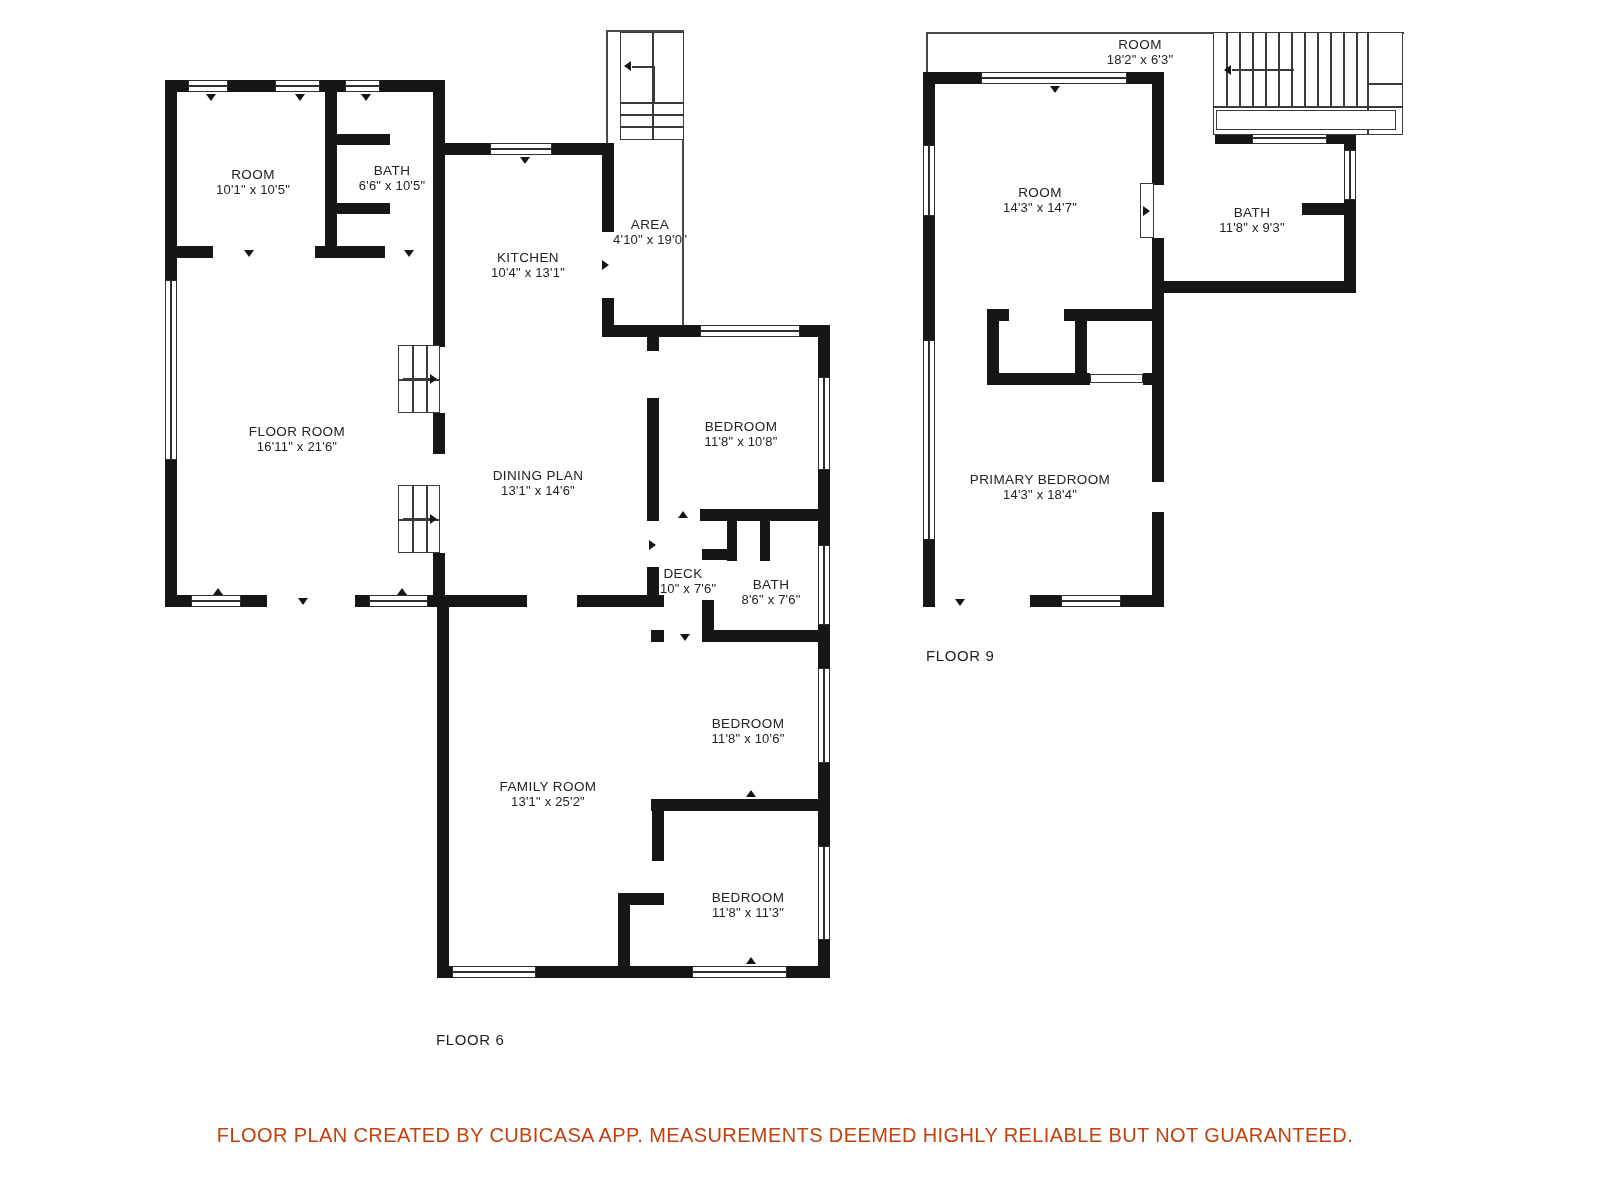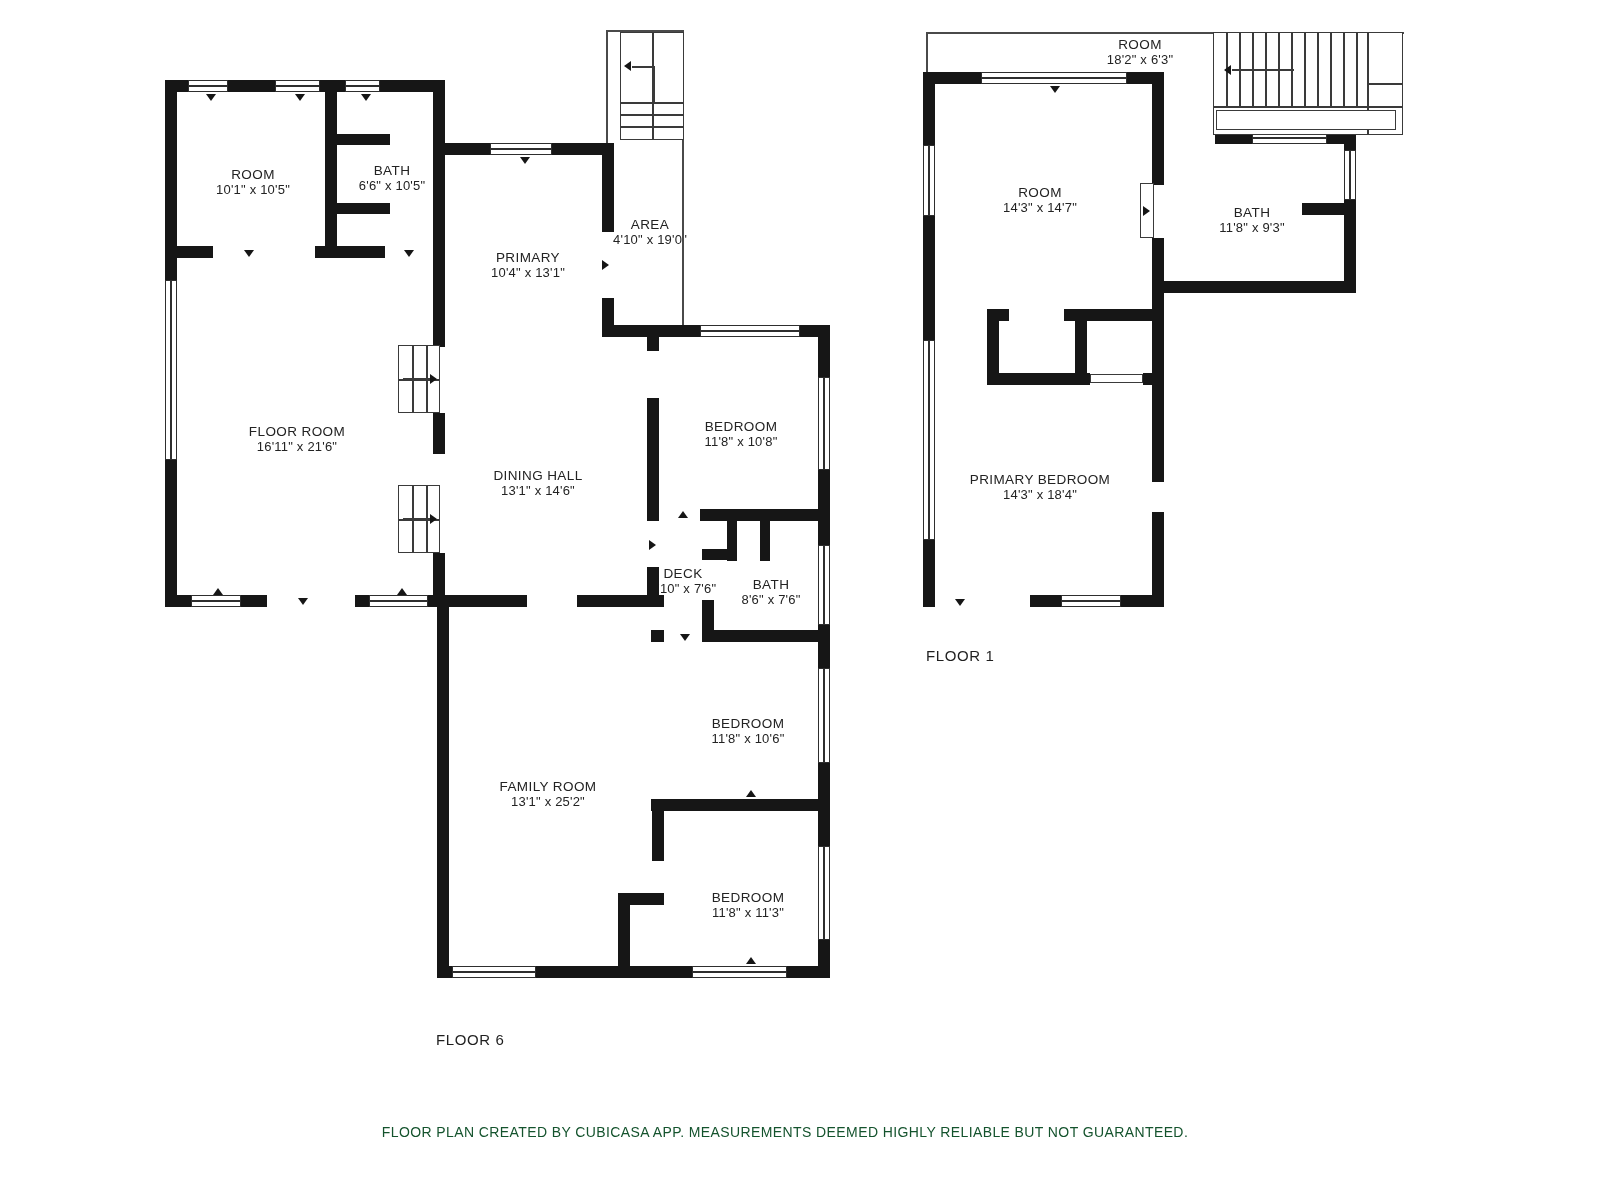--- a/index.html
+++ b/index.html
@@ -15,49 +15,49 @@
   .leaf{position:absolute;box-sizing:border-box;border:1px solid #3a3a3a;background:#fff;}
   .tri{position:absolute;width:0;height:0;}
   .tri.down{border-left:5px solid transparent;border-right:5px solid transparent;border-top:7px solid #161616;}
   .tri.up{border-left:5px solid transparent;border-right:5px solid transparent;border-bottom:7px solid #161616;}
   .tri.right{border-top:5px solid transparent;border-bottom:5px solid transparent;border-left:7px solid #161616;}
   .tri.left{border-top:5px solid transparent;border-bottom:5px solid transparent;border-right:7px solid #161616;}
   .room-label{position:absolute;transform:translateX(-50%);text-align:center;color:#232323;white-space:nowrap;}
   .room-label .rname{font-size:13.5px;line-height:15px;letter-spacing:.4px;}
   .room-label .rdims{font-size:13px;line-height:15px;letter-spacing:.2px;}
   .floor-caption{position:absolute;font-size:15px;color:#1f1f1f;letter-spacing:.6px;}
-  #disclaimer{position:absolute;left:785px;top:1124px;transform:translateX(-50%);font-size:14px;letter-spacing:.4px;color:#14532d;white-space:nowrap;}
+  #disclaimer{position:absolute;left:785px;top:1124px;transform:translateX(-50%);font-size:20px;letter-spacing:.4px;color:#c2410c;white-space:nowrap;}
 </style>
 </head>
 <body>
 
 <div id="plan">
 
   <div class="room-label" style="left:253px;top:167px;">
     <div class="rname">ROOM</div>
     <div class="rdims">10'1" x 10'5"</div>
   </div>
   <div class="room-label" style="left:392px;top:163px;">
     <div class="rname">BATH</div>
     <div class="rdims">6'6" x 10'5"</div>
   </div>
   <div class="room-label" style="left:528px;top:250px;">
-    <div class="rname">PRIMARY</div>
+    <div class="rname">KITCHEN</div>
     <div class="rdims">10'4" x 13'1"</div>
   </div>
   <div class="room-label" style="left:650px;top:217px;">
     <div class="rname">AREA</div>
     <div class="rdims">4'10" x 19'0"</div>
   </div>
   <div class="room-label" style="left:297px;top:424px;">
     <div class="rname">FLOOR ROOM</div>
     <div class="rdims">16'11" x 21'6"</div>
   </div>
   <div class="room-label" style="left:538px;top:468px;">
-    <div class="rname">DINING HALL</div>
+    <div class="rname">DINING PLAN</div>
     <div class="rdims">13'1" x 14'6"</div>
   </div>
   <div class="room-label" style="left:741px;top:419px;">
     <div class="rname">BEDROOM</div>
     <div class="rdims">11'8" x 10'8"</div>
   </div>
   <div class="room-label" style="left:683px;top:566px;">
     <div class="rname">DECK</div>
     <div class="rdims">2'10" x 7'6"</div>
   </div>
@@ -89,21 +89,21 @@
   <div class="room-label" style="left:1252px;top:205px;">
     <div class="rname">BATH</div>
     <div class="rdims">11'8" x 9'3"</div>
   </div>
   <div class="room-label" style="left:1040px;top:472px;">
     <div class="rname">PRIMARY BEDROOM</div>
     <div class="rdims">14'3" x 18'4"</div>
   </div>
 
   <div class="floor-caption" style="left:436px;top:1031px;">FLOOR 6</div>
-  <div class="floor-caption" style="left:926px;top:647px;">FLOOR 1</div>
+  <div class="floor-caption" style="left:926px;top:647px;">FLOOR 9</div>
   <div id="disclaimer">FLOOR PLAN CREATED BY CUBICASA APP. MEASUREMENTS DEEMED HIGHLY RELIABLE BUT NOT GUARANTEED.</div>
 <div class="wall" style="left: 165px; top: 80px; width: 280px; height: 12px;"></div>
     <div class="wall" style="left: 165px; top: 80px; width: 12px; height: 178px;"></div>
     <div class="wall" style="left: 433px; top: 80px; width: 12px; height: 180px;"></div>
     <div class="wall" style="left: 165px; top: 246px; width: 48px; height: 12px;"></div>
     <div class="wall" style="left: 315px; top: 246px; width: 70px; height: 12px;"></div>
     <div class="wall" style="left: 325px; top: 92px; width: 12px; height: 154px;"></div>
     <div class="wall" style="left: 337px; top: 134px; width: 53px; height: 11px;"></div>
     <div class="wall" style="left: 337px; top: 203px; width: 53px; height: 11px;"></div>
     <div class="wall" style="left: 445px; top: 143px; width: 167px; height: 12px;"></div>

